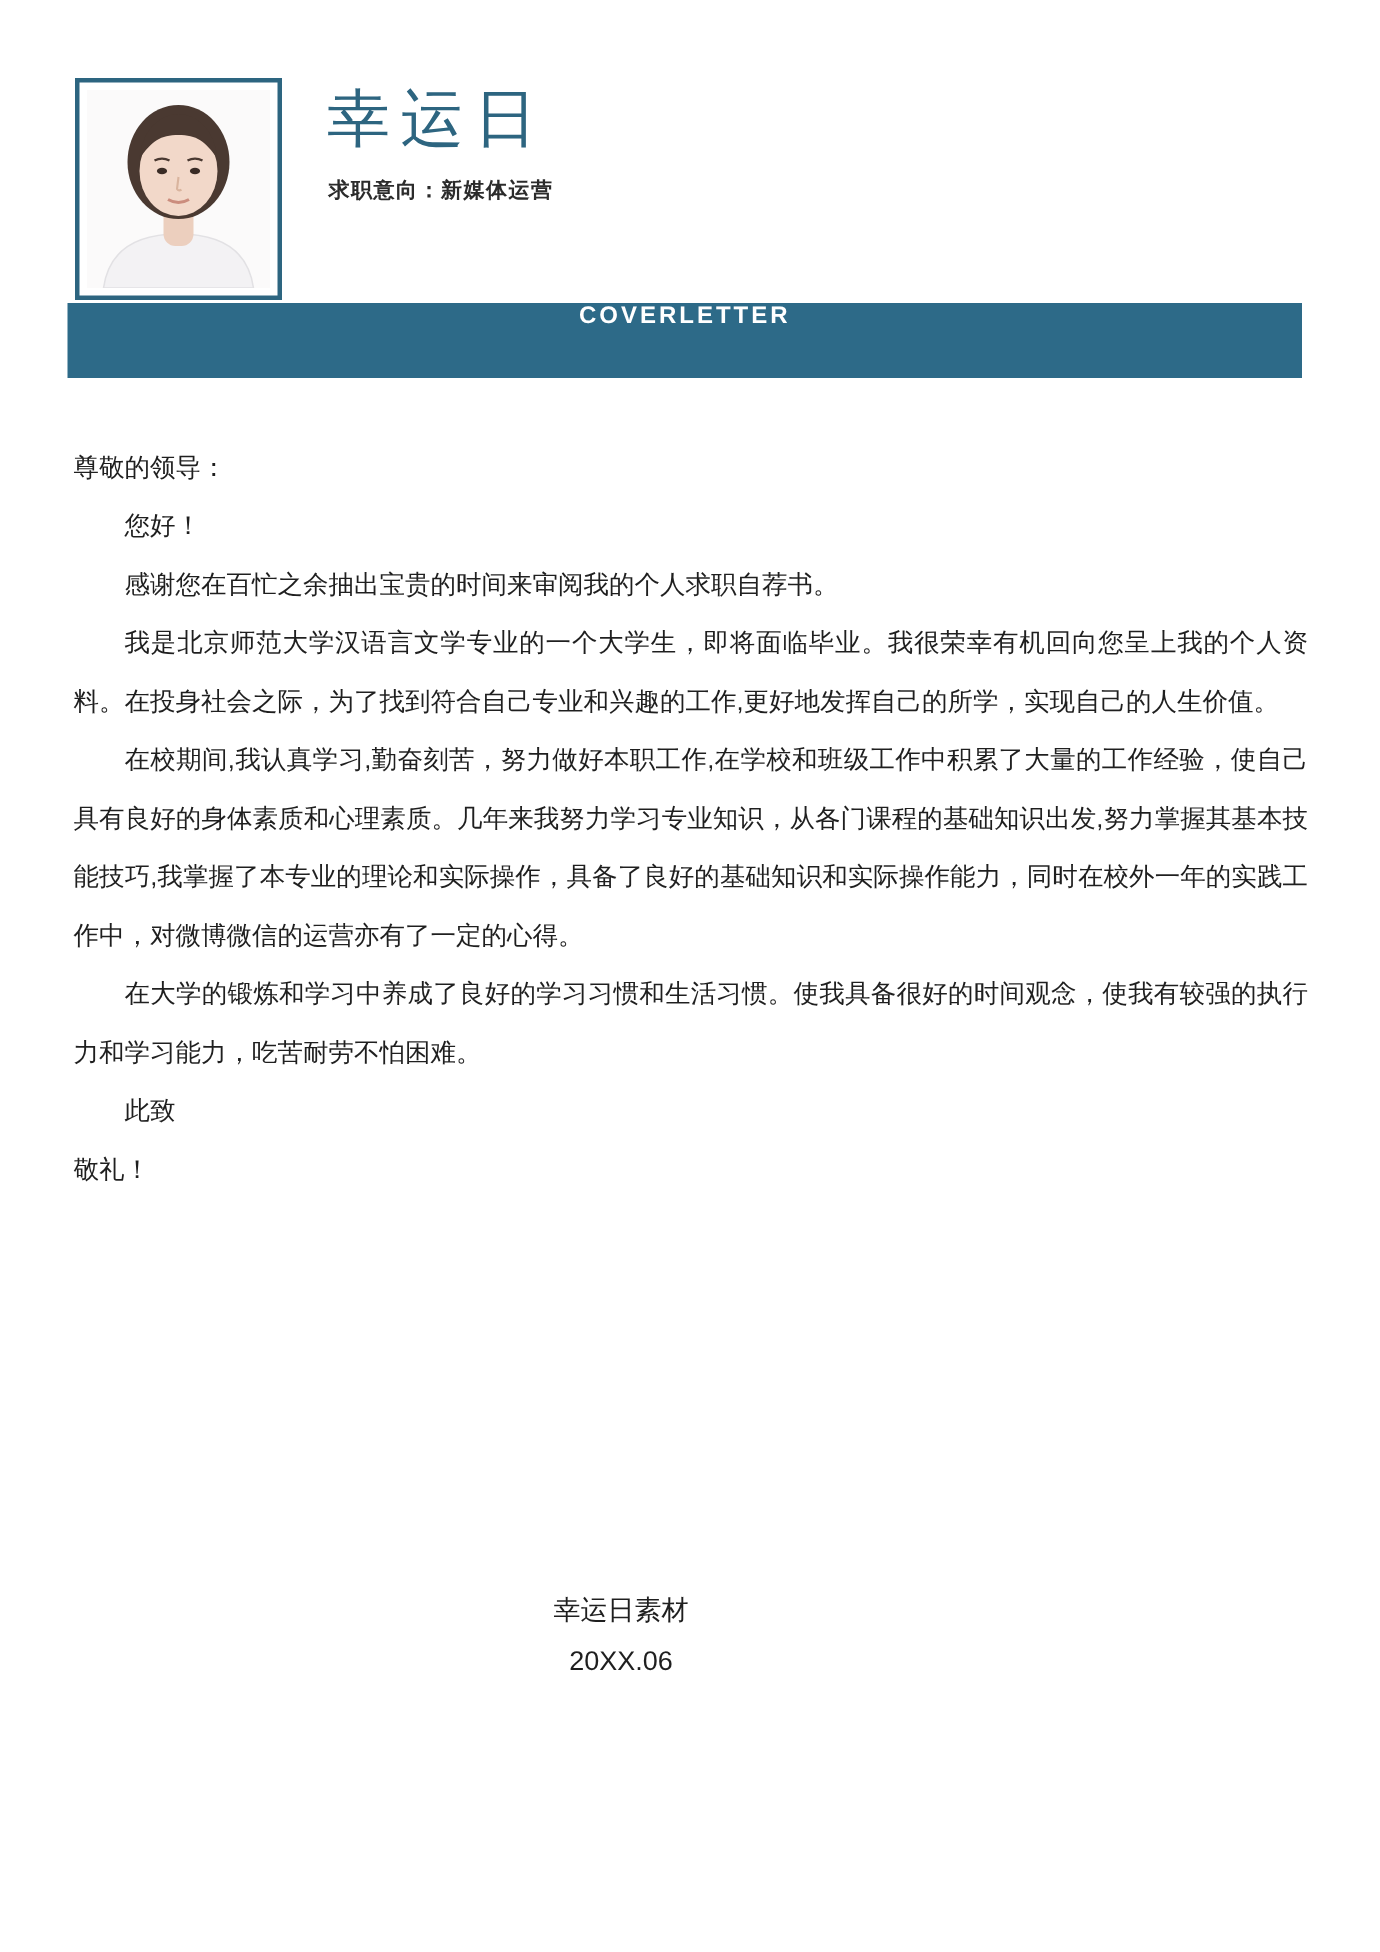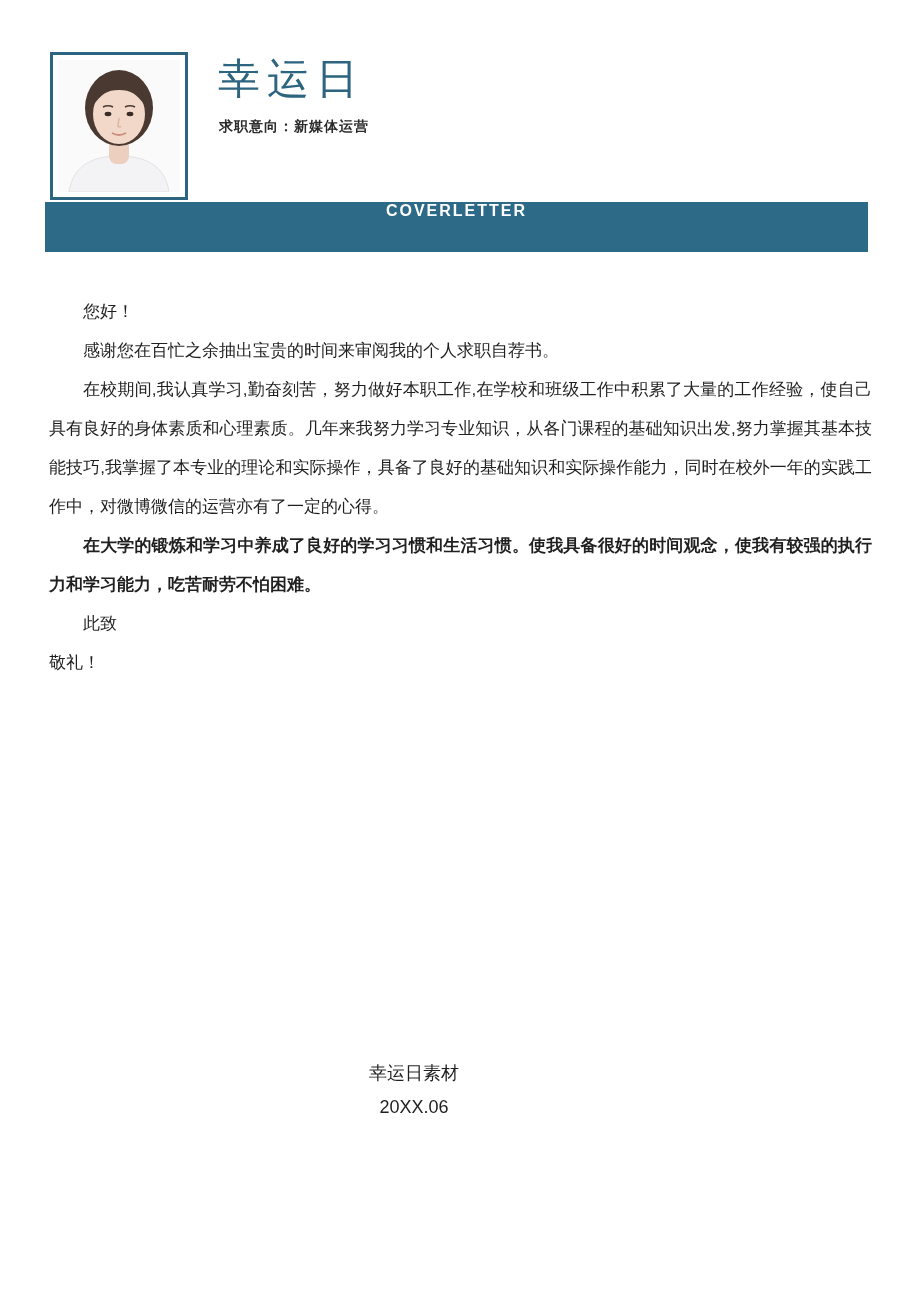--- a/index.html
+++ b/index.html
@@ -62,21 +62,21 @@
     left: 49px; top: 292px;
     width: 823px;
     font-size: 17px;
     line-height: 39px;
     text-align: justify;
   }
   .letter p { margin: 0; }
   .indent { text-indent: 2em; }
   .gap-30 { margin-top: 30px; }
   .gap-28 { margin-top: 28px; }
-  .gap-26 { margin-top: 26px; font-weight: bold; }
+  .gap-26 { margin-top: 26px; }
   .closing { margin-top: 30px; text-indent: 2em; }
   .salute { text-indent: 0; }
   
   .footer {
     position: absolute;
     left: 0; top: 1056px;
     width: 828px;
     text-align: center;
     font-size: 18px;
     line-height: 34px;
@@ -116,22 +116,24 @@
   </div>
 
   <div class="name-title">幸运日</div>
   <div class="job-intention">求职意向：新媒体运营</div>
 
   <div class="banner">
     <span class="banner-title">COVERLETTER</span>
   </div>
 
   <div class="letter">
+    <p>尊敬的领导：</p>
     <p class="indent">您好！</p>
     <p class="indent">感谢您在百忙之余抽出宝贵的时间来审阅我的个人求职自荐书。</p>
+    <p class="indent gap-30">我是北京师范大学汉语言文学专业的一个大学生，即将面临毕业。我很荣幸有机回向您呈上我的个人资料。在投身社会之际，为了找到符合自己专业和兴趣的工作,更好地发挥自己的所学，实现自己的人生价值。</p>
     <p class="indent gap-28">在校期间,我认真学习,勤奋刻苦，努力做好本职工作,在学校和班级工作中积累了大量的工作经验，使自己具有良好的身体素质和心理素质。几年来我努力学习专业知识，从各门课程的基础知识出发,努力掌握其基本技能技巧,我掌握了本专业的理论和实际操作，具备了良好的基础知识和实际操作能力，同时在校外一年的实践工作中，对微博微信的运营亦有了一定的心得。</p>
     <p class="indent gap-26">在大学的锻炼和学习中养成了良好的学习习惯和生活习惯。使我具备很好的时间观念，使我有较强的执行力和学习能力，吃苦耐劳不怕困难。</p>
     <p class="closing">此致</p>
     <p class="salute">敬礼！</p>
   </div>
 
   <div class="footer">
     <div>幸运日素材</div>
     <div>20XX.06</div>
   </div>

